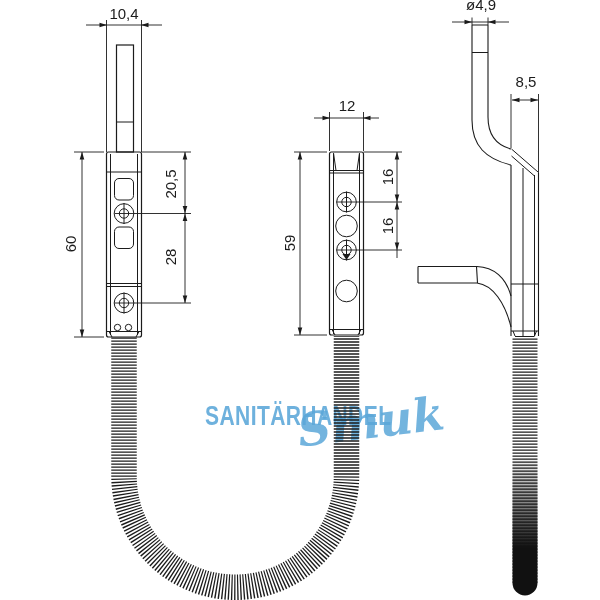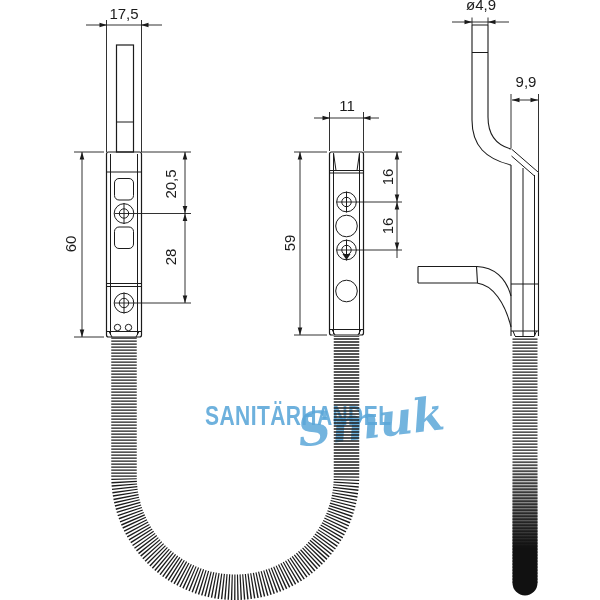--- a/index.html
+++ b/index.html
@@ -123,23 +123,23 @@
       <polygon points="397,202 394.7,194.5 399.3,194.5"></polygon>
         <polygon points="397,202 394.7,209.5 399.3,209.5"></polygon>
       <polygon points="397,250 394.7,242.5 399.3,242.5"></polygon>
       <polygon points="472,22 464.5,19.7 464.5,24.3"></polygon>
         <polygon points="488,22 495.5,19.7 495.5,24.3"></polygon>
       <polygon points="512,100 519.5,97.7 519.5,102.3"></polygon>
         <polygon points="538,100 530.5,97.7 530.5,102.3"></polygon>
     </g>
   </svg>
 
-  <span class="dim-label" style="left:124px;top:13px">17,5</span>
+  <span class="dim-label" style="left:124px;top:13px">10,4</span>
   <span class="dim-label" style="left:481px;top:4px">ø4,9</span>
-  <span class="dim-label" style="left:526px;top:81px">9,9</span>
-  <span class="dim-label" style="left:347px;top:105px">11</span>
+  <span class="dim-label" style="left:526px;top:81px">8,5</span>
+  <span class="dim-label" style="left:347px;top:105px">12</span>
   <span class="dim-label rot" style="left:70px;top:244px">60</span>
   <span class="dim-label rot" style="left:170px;top:184px">20,5</span>
   <span class="dim-label rot" style="left:170px;top:257px">28</span>
   <span class="dim-label rot" style="left:289px;top:243px">59</span>
   <span class="dim-label rot" style="left:387px;top:177px">16</span>
   <span class="dim-label rot" style="left:387px;top:226px">16</span>
 </div>
 
 </body></html>

